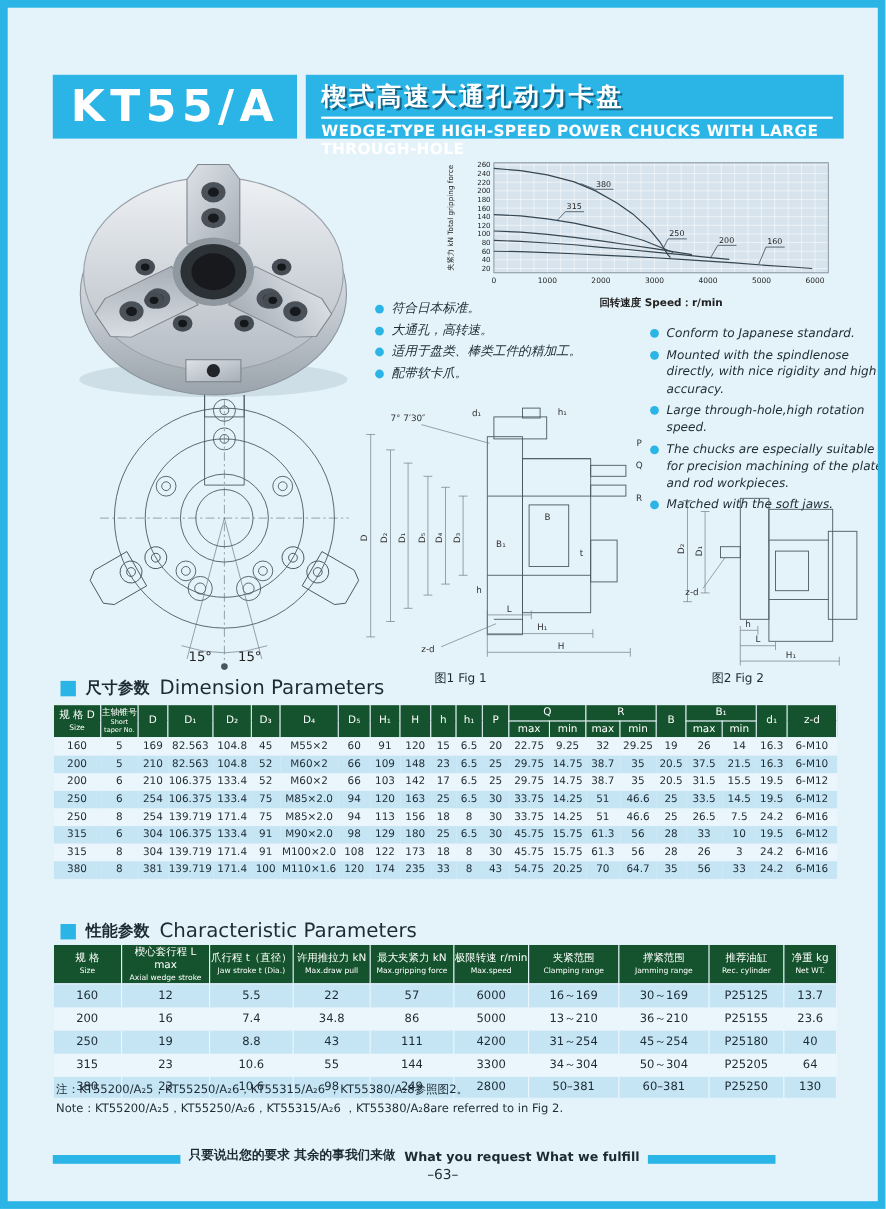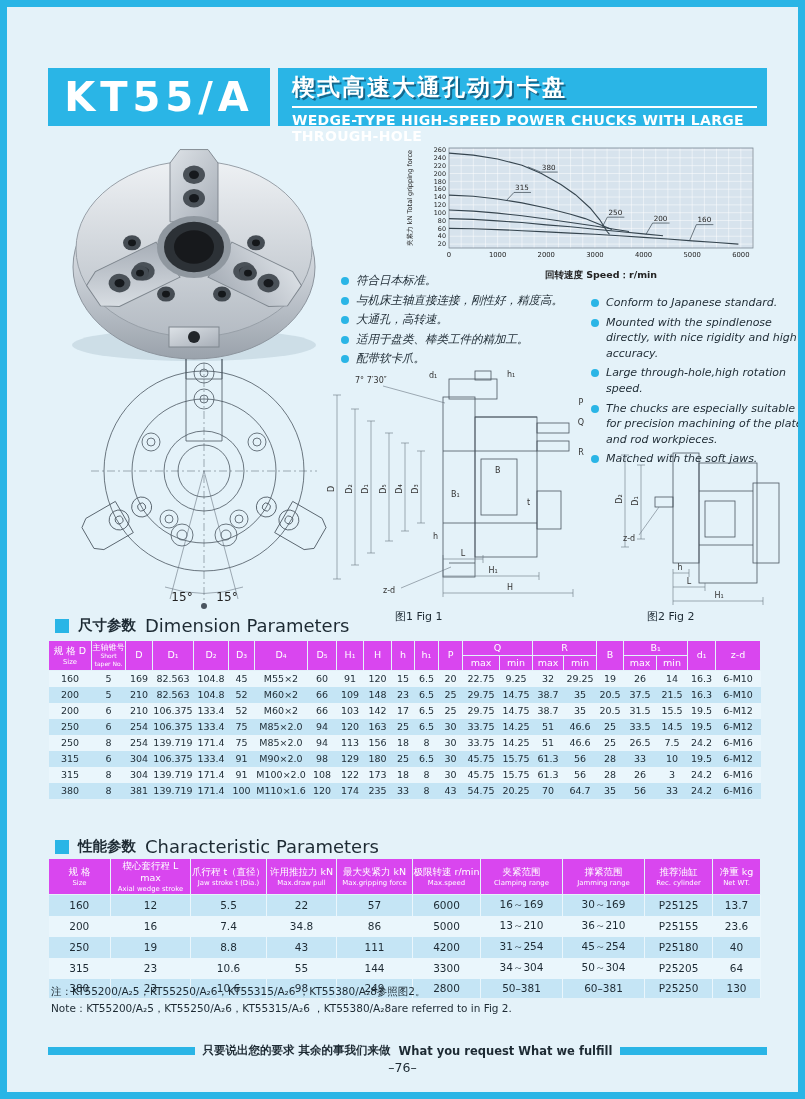--- a/index.html
+++ b/index.html
@@ -19,30 +19,30 @@
   ul.feat .dot{flex:none;width:8px;height:8px;border-radius:50%;background:#2ab5e6;margin-top:4px;}
   .feat-cn{left:334px;top:266px;width:246px;font-size:11.5px;line-height:1.35;}
   .feat-en{left:584px;top:288px;width:214px;font-size:11px;line-height:1.42;}
   
   .sect{display:flex;align-items:center;gap:9px;}
   .sect .sq{width:14px;height:14px;background:#2ab5e6;}
   .sect .t-cn{font-size:14.5px;font-weight:bold;}
   .sect .t-en{font-size:18px;}
   
   table{border-collapse:collapse;width:712px;table-layout:fixed;}
-  th{background:#d946ef;color:#fff;font-weight:normal;border:1px solid #e4f2f9;padding:1px 0;}
+  th{background:#14532d;color:#fff;font-weight:normal;border:1px solid #e4f2f9;padding:1px 0;}
   th .cn{font-size:9.5px;line-height:1.25;}
   th .en{font-size:7.5px;line-height:1.2;transform:scale(.92);}
   td{text-align:center;font-size:9.5px;padding:2.5px 0;}
   .row-lt{background:#eaf6fc;}
   .row-bl{background:#c5e5f5;}
   .char-table td{font-size:10.5px;padding:3.5px 0;border-right:1px solid #eaf6fc;}
   .notes{font-size:10.5px;line-height:1.6;color:#1d2a33;}
   
-  .footer{left:41px;top:1036px;width:719px;display:flex;align-items:center;gap:8px;}
+  .footer{left:41px;top:1036px;width:657px;display:flex;align-items:flex-end;gap:8px;}
   .footer .bar{flex:1;height:8px;background:#2ab5e6;}
   .footer .slog{font-size:11.5px;font-weight:bold;white-space:nowrap;}
   .pageno{left:0;top:1053px;width:100%;text-align:center;font-size:12.5px;}
   .cap{font-size:11px;}
   svg text{font-family:"DejaVu Sans","Liberation Sans",sans-serif;}
   .draw{stroke:#4a5560;fill:none;stroke-width:.8;}
   .dim{stroke:#6a7682;fill:none;stroke-width:.6;}
   .lblv{font-size:8px;fill:#333;}
 </style>
 </head>
@@ -211,24 +211,20 @@
       <text x="9" y="55" text-anchor="middle" font-size="6.6" fill="#222" transform="rotate(-90 9 55)">夹紧力  kN Total gripping force</text>
     </svg>
 
   <ul class="abs feat feat-cn">
       <li>
         <span class="dot"></span>
         <span>符合日本标准。</span>
       </li>
       <li>
         <span class="dot"></span>
-        <span>与机床主轴直接连接，刚性好，精度高。</span>
-      </li>
-      <li>
-        <span class="dot"></span>
         <span>大通孔，高转速。</span>
       </li>
       <li>
         <span class="dot"></span>
         <span>适用于盘类、棒类工件的精加工。</span>
       </li>
       <li>
         <span class="dot"></span>
         <span>配带软卡爪。</span>
       </li>
@@ -859,15 +855,15 @@
     <div>注：KT55200/A₂5，KT55250/A₂6，KT55315/A₂6 ，KT55380/A₂8参照图2。</div>
     <div>Note：KT55200/A₂5，KT55250/A₂6，KT55315/A₂6 ，KT55380/A₂8are referred to in Fig 2.</div>
   </div>
 
   <div class="abs footer">
     <div class="bar"></div>
     <span class="slog">只要说出您的要求  其余的事我们来做</span>
     <span class="slog">What you request  What we fulfill</span>
     <div class="bar"></div>
   </div>
-  <div class="abs pageno">–76–</div>
+  <div class="abs pageno">–63–</div>
 
 </div>
 
 </body></html>

